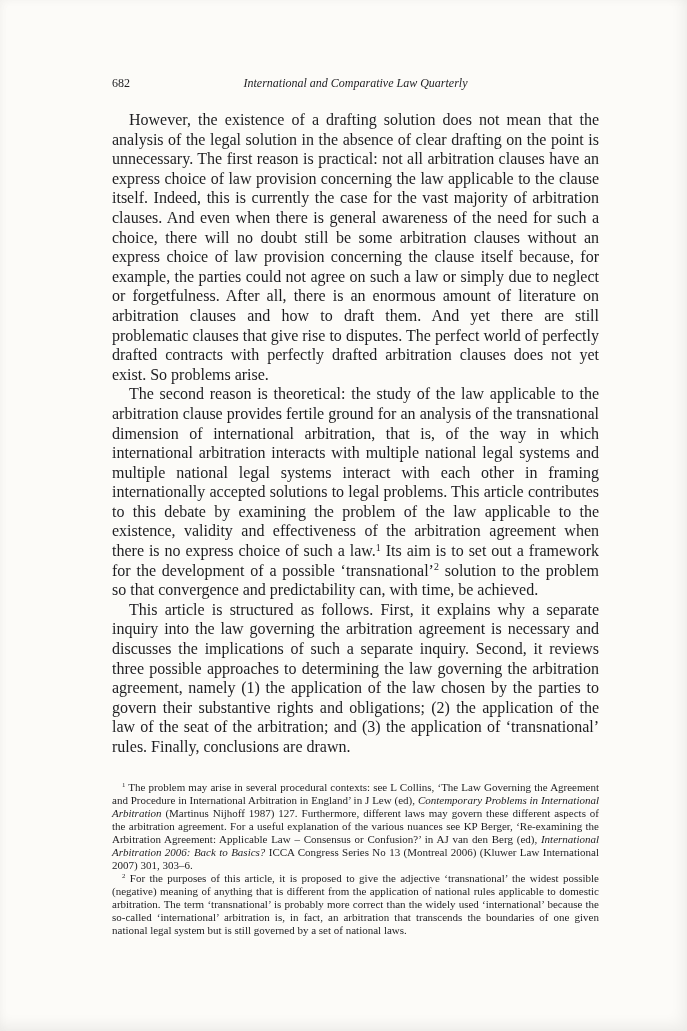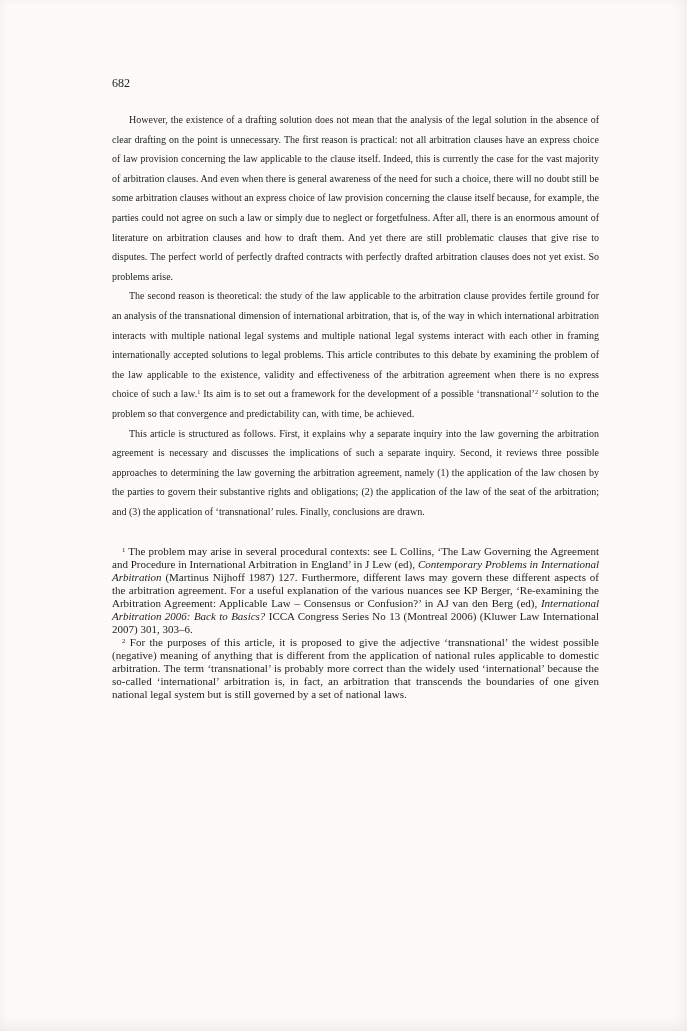--- a/index.html
+++ b/index.html
@@ -35,21 +35,21 @@
     position: absolute;
     left: 0;
     top: 0;
   }
   .journal-title {
     display: block;
     text-align: center;
     font-style: italic;
   }
   .body-text {
-    font-size: 10px;
+    font-size: 16px;
     line-height: 19.6px;
     text-align: justify;
     hyphens: none;
   }
   .para {
     margin: 0;
     text-indent: 17px;
   }
   sup.fnref, sup.fnmark {
     font-size: 0.62em;
@@ -71,20 +71,21 @@
   .italic { font-style: italic; }
 </style>
 </head>
 <body>
 
 <div class="page">
   <div class="content">
 
     <header class="page-header">
       <span class="page-number">682</span>
+      <span class="journal-title">International and Comparative Law Quarterly</span>
     </header>
 
     <main class="body-text">
       <p class="para">However, the existence of a drafting solution does not mean that the analysis of the legal solution in the absence of clear drafting on the point is unnecessary. The first reason is practical: not all arbitration clauses have an express choice of law provision concerning the law applicable to the clause itself. Indeed, this is currently the case for the vast majority of arbitration clauses. And even when there is general awareness of the need for such a choice, there will no doubt still be some arbitration clauses without an express choice of law provision concerning the clause itself because, for example, the parties could not agree on such a law or simply due to neglect or forgetfulness. After all, there is an enormous amount of literature on arbitration clauses and how to draft them. And yet there are still problematic clauses that give rise to disputes. The perfect world of perfectly drafted contracts with perfectly drafted arbitration clauses does not yet exist. So problems arise.</p>
       <p class="para"><span>The second reason is theoretical: the study of the law applicable to the arbitration clause provides fertile ground for an analysis of the transnational dimension of international arbitration, that is, of the way in which international arbitration interacts with multiple national legal systems and multiple national legal systems interact with each other in framing internationally accepted solutions to legal problems. This article contributes to this debate by examining the problem of the law applicable to the existence, validity and effectiveness of the arbitration agreement when there is no express choice of such a law.</span><sup class="fnref">1</sup><span> Its aim is to set out a framework for the development of a possible ‘transnational’</span><sup class="fnref">2</sup><span> solution to the problem so that convergence and predictability can, with time, be achieved.</span></p>
       <p class="para">This article is structured as follows. First, it explains why a separate inquiry into the law governing the arbitration agreement is necessary and discusses the implications of such a separate inquiry. Second, it reviews three possible approaches to determining the law governing the arbitration agreement, namely (1) the application of the law chosen by the parties to govern their substantive rights and obligations; (2) the application of the law of the seat of the arbitration; and (3) the application of ‘transnational’ rules. Finally, conclusions are drawn.</p>
     </main>
 
     <footer class="footnotes">
       <p class="footnote"><sup class="fnmark">1</sup><span> The problem may arise in several procedural contexts: see L Collins, ‘The Law Governing the Agreement and Procedure in International Arbitration in England’ in J Lew (ed), </span><span class="italic">Contemporary Problems in International Arbitration</span><span> (Martinus Nijhoff 1987) 127. Furthermore, different laws may govern these different aspects of the arbitration agreement. For a useful explanation of the various nuances see KP Berger, ‘Re-examining the Arbitration Agreement: Applicable Law – Consensus or Confusion?’ in AJ van den Berg (ed), </span><span class="italic">International Arbitration 2006: Back to Basics?</span><span> ICCA Congress Series No 13 (Montreal 2006) (Kluwer Law International 2007) 301, 303–6.</span></p>

